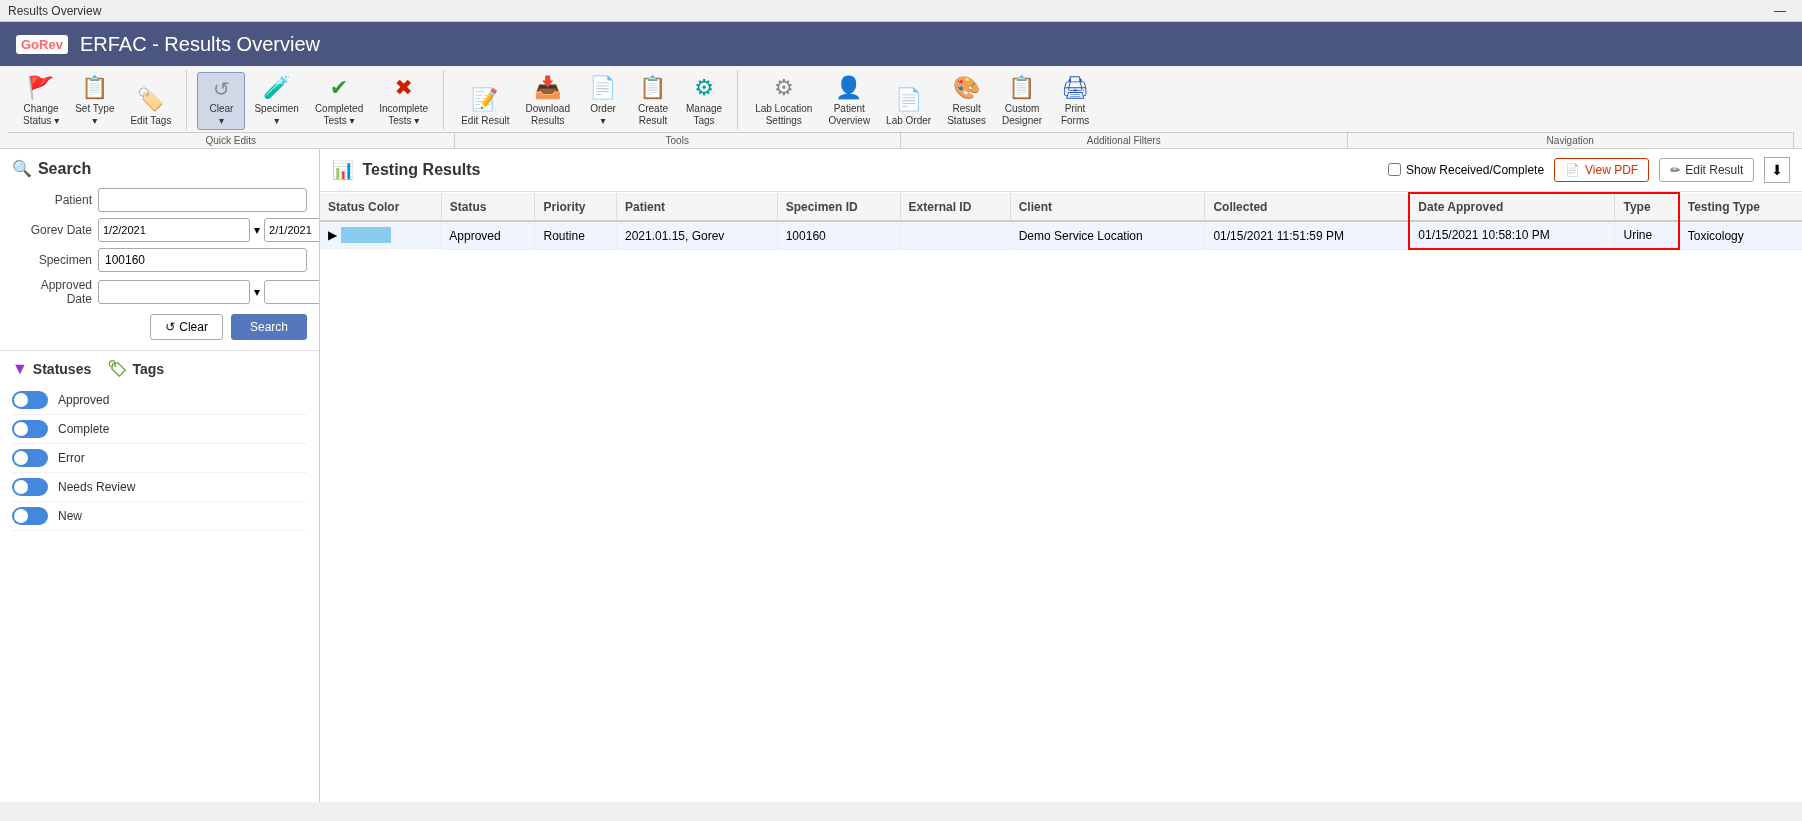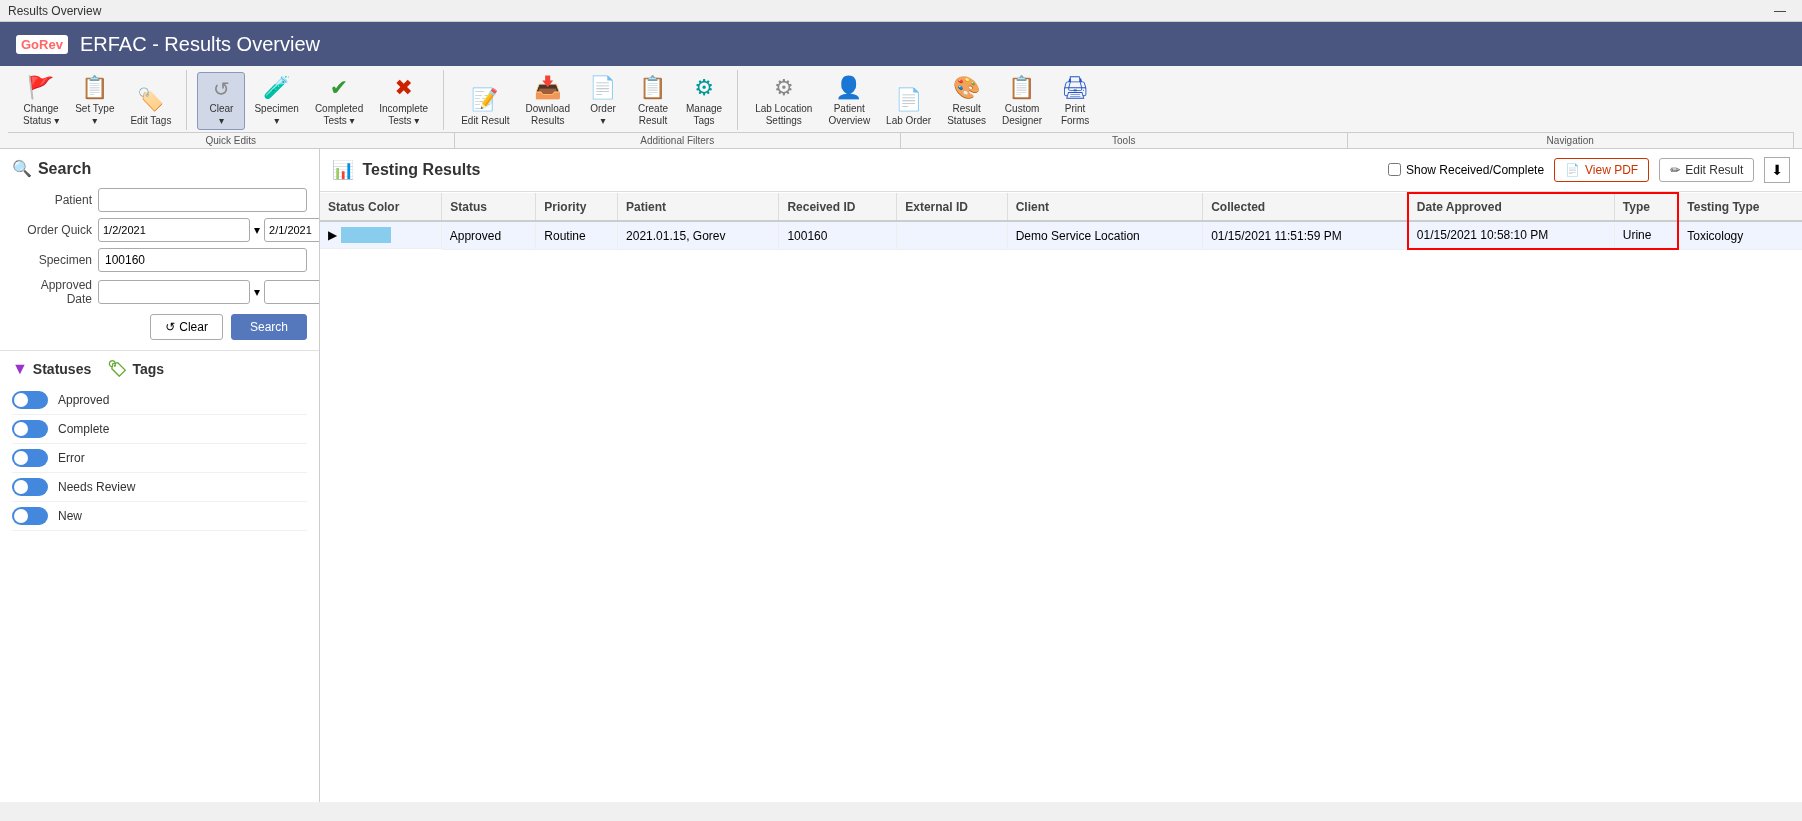--- a/index.html
+++ b/index.html
@@ -449,43 +449,43 @@
       </button>
       <button class="ribbon-btn">
         <span class="ribbon-icon blue">🖨</span>
         <span class="ribbon-label">Print<br>Forms</span>
       </button>
     </div>
   </div>
 
   <div id="ribbon-labels">
     <div class="ribbon-group-label">Quick Edits</div>
+    <div class="ribbon-group-label">Tools</div>
     <div class="ribbon-group-label">Additional Filters</div>
-    <div class="ribbon-group-label">Tools</div>
     <div class="ribbon-group-label">Navigation</div>
   </div>
 </div>
 
 <div id="main-layout">
 
   <div id="left-panel">
 
     <div id="search-section">
       <div id="search-title">
         <span style="font-size:16px;">🔍</span>
         <span>Search</span>
       </div>
 
       <div class="form-row">
         <label class="form-label">Patient</label>
         <input class="form-input" type="text" value="" style="">
       </div>
 
       <div class="form-row">
-        <label class="form-label">Order Quick</label>
+        <label class="form-label">Gorev Date</label>
         <div class="date-range">
           <input class="date-input" type="text" value="1/2/2021" style="">
           <span>▾</span>
           <input class="date-input" type="text" value="2/1/2021" style="">
 
         </div>
       </div>
 
       <div class="form-row">
         <label class="form-label">Specimen</label>
@@ -576,21 +576,21 @@
     </div>
 
     <div id="results-table-container">
       <table>
         <thead>
           <tr>
             <th style="min-width:80px;">Status Color</th>
             <th>Status</th>
             <th>Priority</th>
             <th>Patient</th>
-            <th>Received ID</th>
+            <th>Specimen ID</th>
             <th>External ID</th>
             <th>Client</th>
             <th>Collected</th>
             <th style="border-left:2.5px solid red;border-top:2.5px solid red;border-right:1px solid #ddd;">Date Approved</th>
             <th style="border-top:2.5px solid red;border-right:2.5px solid red;">Type</th>
             <th>Testing Type</th>
           </tr>
         </thead>
         <tbody>
           <tr class="row-selected">

